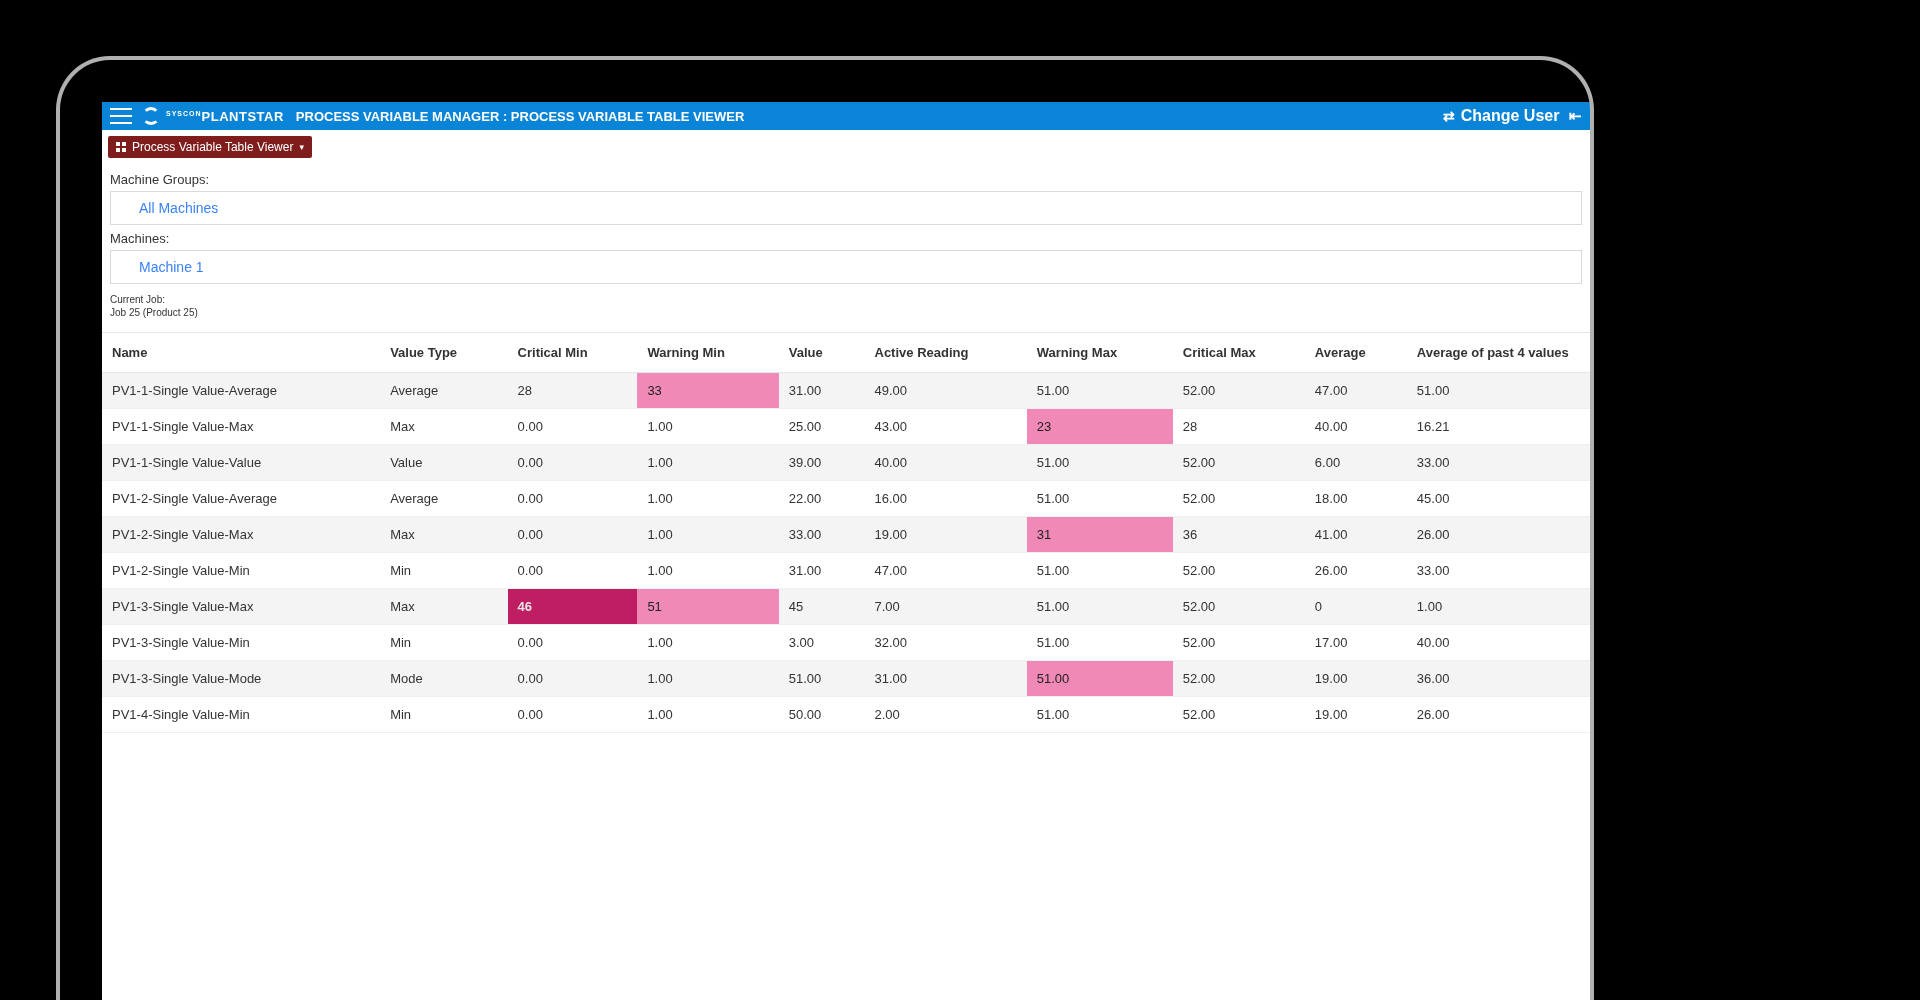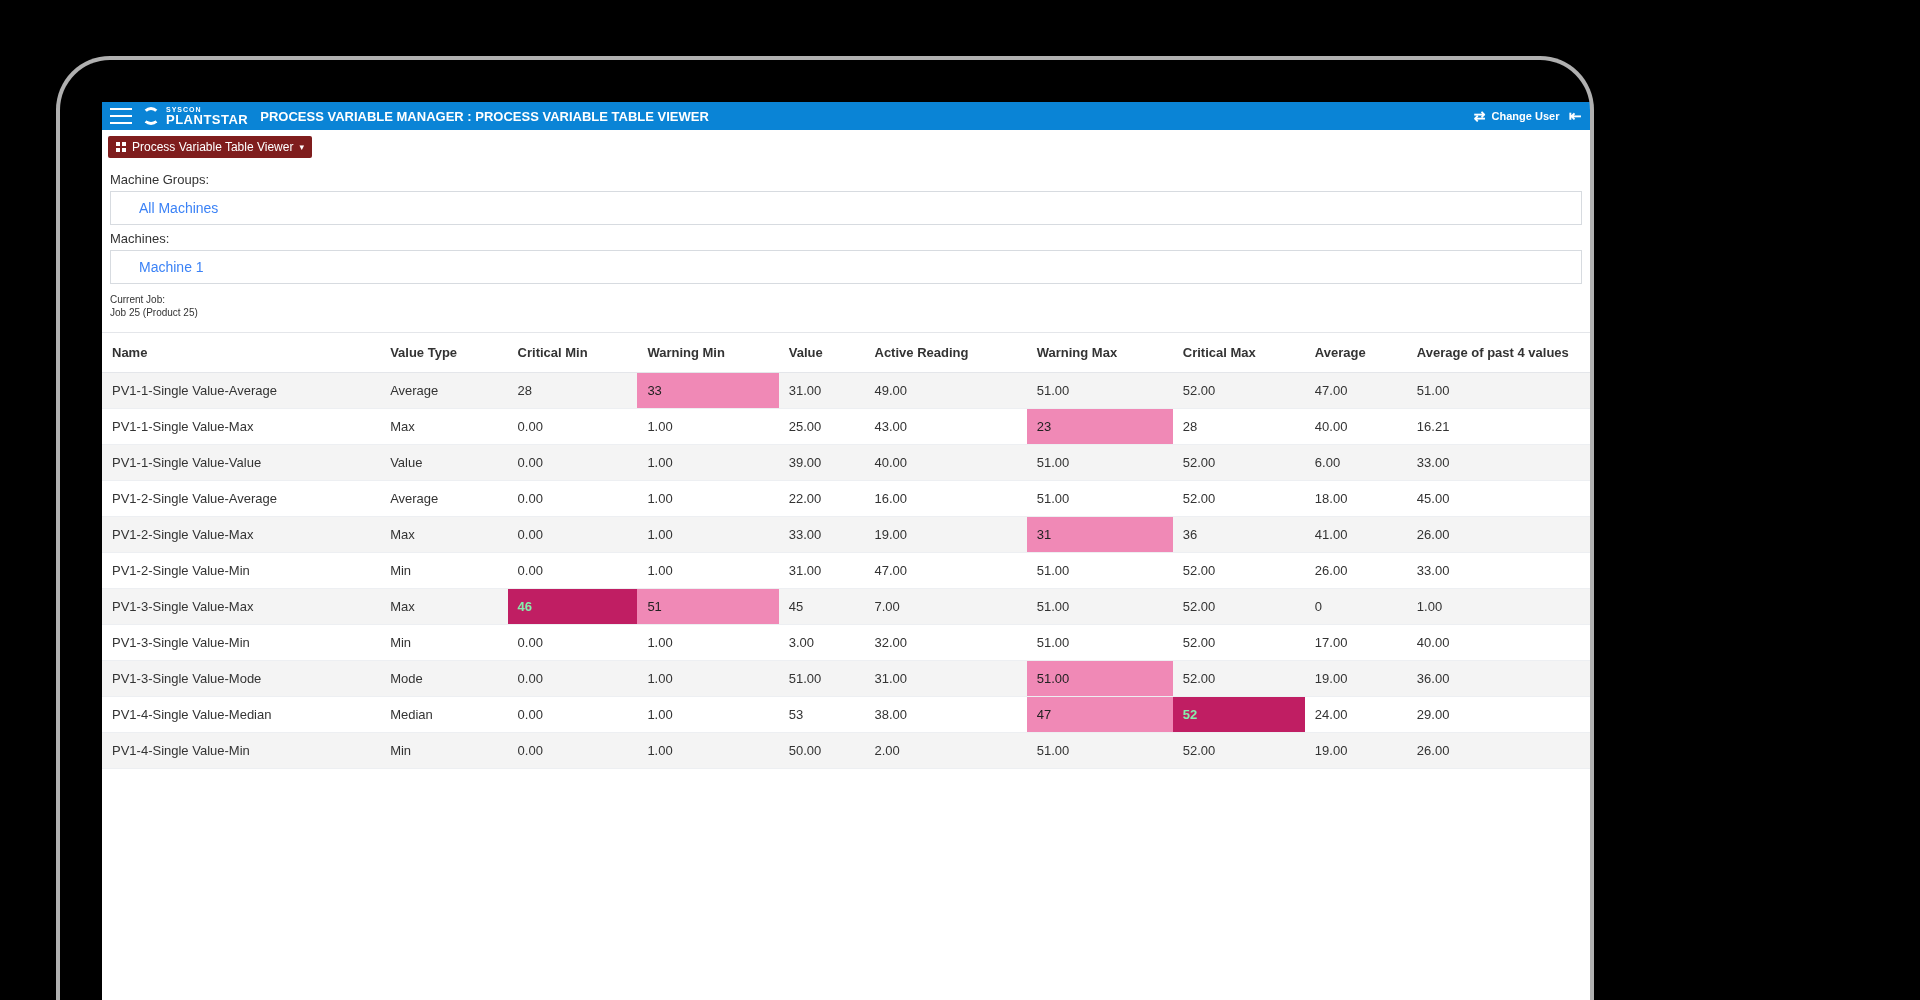--- a/index.html
+++ b/index.html
@@ -8,26 +8,26 @@
   
   .tablet-outer { position: absolute; top: 60px; left: 60px; width: 1530px; height: 940px; background: #000; border-top-left-radius: 50px; border-top-right-radius: 50px; box-shadow: 0 0 0 4px #b0b0b0; overflow: hidden; }
   .tablet-inner { position: absolute; top: 42px; left: 42px; right: 0; bottom: 0; background: #fff; overflow: hidden; }
 
   
   .topbar { height: 28px; background: #0a84d6; color: #fff; display: flex; align-items: center; padding: 0 8px; font-weight: 600; font-size: 13px; white-space: nowrap; }
   .hamburger { width: 22px; height: 16px; display: inline-flex; flex-direction: column; justify-content: space-between; margin-right: 10px; cursor: pointer; }
   .hamburger span { height: 2px; background: #fff; }
   .logo { display: inline-flex; align-items: center; margin-right: 12px; font-weight: 700; letter-spacing: 0.3px; }
   .logo .ring { width: 18px; height: 18px; border-radius: 50%; border: 3px solid #fff; border-right-color: transparent; border-left-color: transparent; margin-right: 6px; }
-  .logo-text { display: inline-flex; flex-direction: column; line-height: 1; }
+  .logo-text { display: inline-flex; flex-direction: row; line-height: 1; }
   .logo-small { font-size: 7px; letter-spacing: 1px; }
   .logo-big { font-size: 13px; font-weight: 900; letter-spacing: 0.5px; }
   .topbar-title { font-weight: 700; }
   .topbar-spacer { flex: 1; }
-  .change-user { display: inline-flex; align-items: center; gap: 6px; cursor: pointer; font-weight: 600; font-size: 11px; }
+  .change-user { display: inline-flex; align-items: center; gap: 6px; cursor: pointer; font-weight: 600; font-size: 16px; }
   .swap-icon::before { content: "\21C4"; font-size: 14px; }
   .signout-icon { margin-left: 10px; cursor: pointer; }
   .signout-icon::before { content: "\21E5"; font-size: 15px; font-weight: bold; transform: scaleX(-1); display: inline-block; }
 
   
   .subbar { padding: 6px 6px 4px; }
   .chip { display: inline-flex; align-items: center; background: #7f1d1d; color: #fff; font-size: 12px; padding: 4px 8px; border-radius: 2px; cursor: pointer; }
   .chip .grid-icon { width: 10px; height: 10px; display: inline-block; margin-right: 6px; background:
       linear-gradient(#fff,#fff) 0 0/4px 4px no-repeat,
       linear-gradient(#fff,#fff) 6px 0/4px 4px no-repeat,
@@ -54,21 +54,21 @@
   col.c-act  { width: 140px; }
   col.c-wmax { width: 126px; }
   col.c-cmax { width: 114px; }
   col.c-avg  { width: 88px; }
   col.c-avg4 { width: 158px; }
   thead th { text-align: left; font-weight: 700; padding: 12px 10px; background: #fff; border-bottom: 1px solid #e4e6ea; white-space: nowrap; }
   tbody td { padding: 10px 10px; border-bottom: 1px solid #edeff2; color: #333; white-space: nowrap; }
   tbody tr:nth-child(odd) td { background: #f4f4f4; }
   tbody tr:nth-child(even) td { background: #fff; }
   td.warn { background: #f089b6 !important; color: #222; }
-  td.crit { background: #c01e63 !important; color: #86efac; font-weight: 600; }
+  td.crit { background: #c01e63 !important; color: #e5e5e5; font-weight: 600; }
 </style>
 </head>
 <body>
 
 <div class="tablet-outer">
   <div class="tablet-inner">
 
     <div class="topbar">
       <div class="hamburger">
           <span></span>
@@ -243,32 +243,20 @@
               <td>0.00</td>
               <td>1.00</td>
               <td>51.00</td>
               <td>31.00</td>
               <td class="warn">51.00</td>
               <td>52.00</td>
               <td>19.00</td>
               <td>36.00</td>
             </tr>
             <tr>
-              <td>PV1-4-Single Value-Median</td>
-              <td>Median</td>
-              <td>0.00</td>
-              <td>1.00</td>
-              <td>53</td>
-              <td>38.00</td>
-              <td class="warn">47</td>
-              <td class="crit">52</td>
-              <td>24.00</td>
-              <td>29.00</td>
-            </tr>
-            <tr>
               <td>PV1-4-Single Value-Min</td>
               <td>Min</td>
               <td>0.00</td>
               <td>1.00</td>
               <td>50.00</td>
               <td>2.00</td>
               <td>51.00</td>
               <td>52.00</td>
               <td>19.00</td>
               <td>26.00</td>

